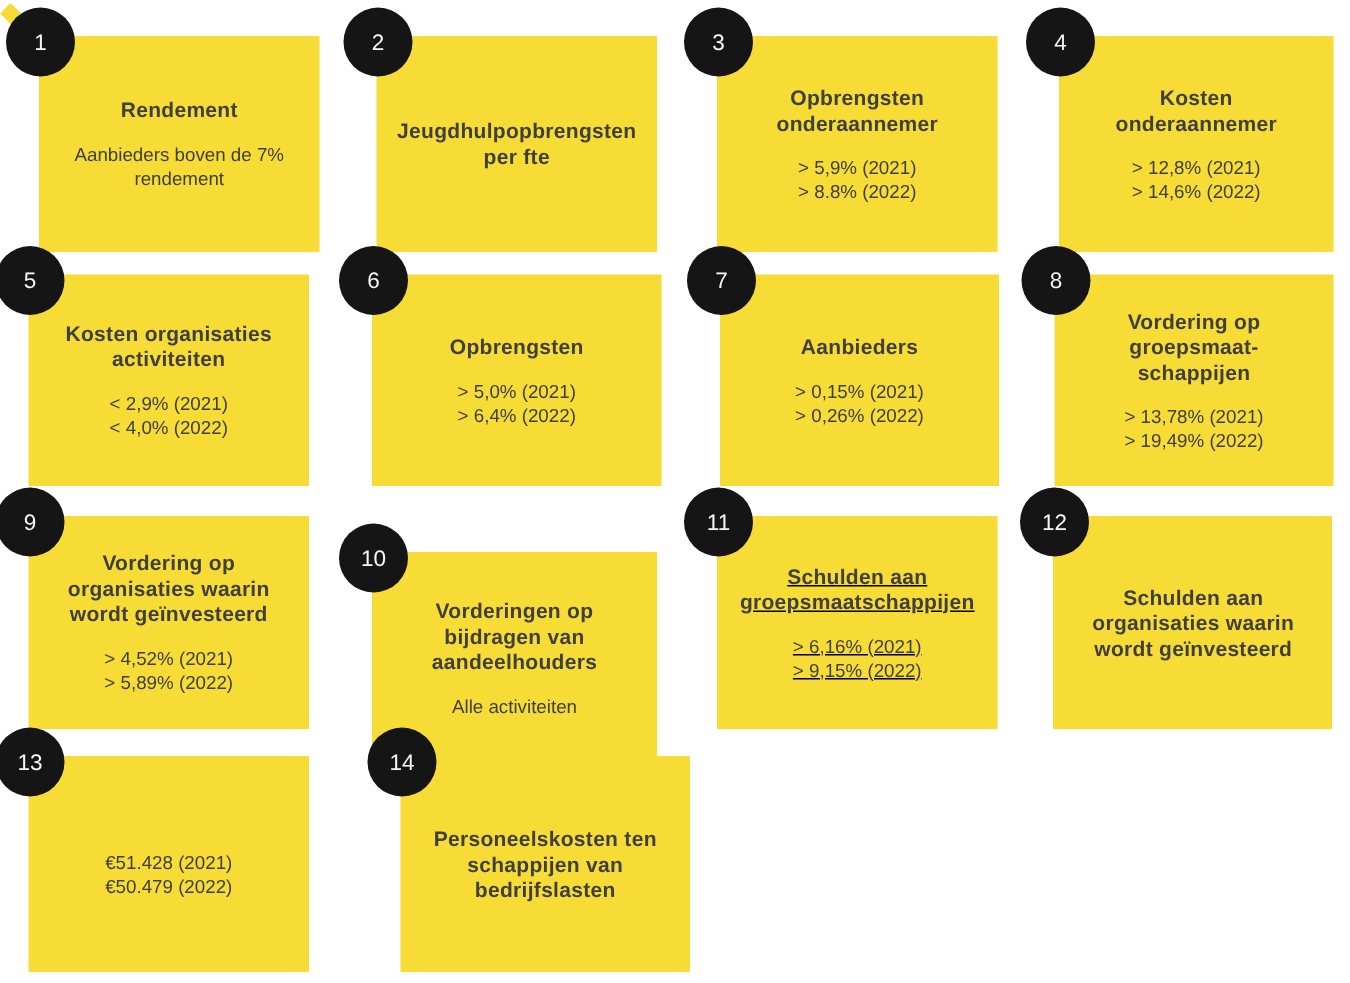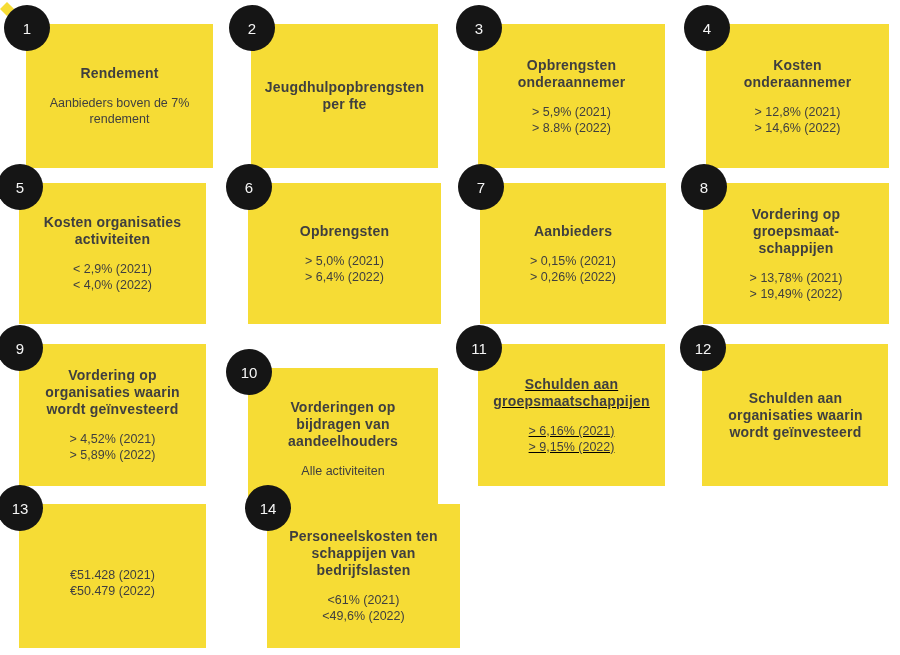--- a/index.html
+++ b/index.html
@@ -218,17 +218,15 @@
 €50.479 (2022)</div>
   </div>
 
   <div class="card c14">
     <div class="badge">
         <span class="num">14</span>
       </div>
     <div class="title">Personeelskosten ten
 schappijen van
 bedrijfslasten</div>
-    <div class="values">&lt;61% (2021)
-&lt;49,6% (2022)</div>
   </div>
 
 </div>
 
 </body></html>

